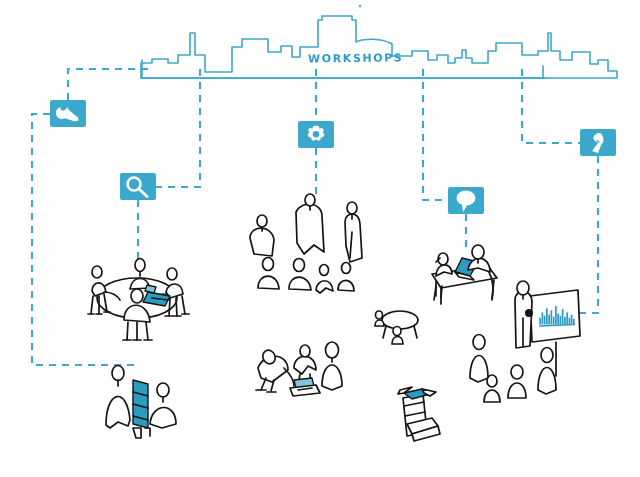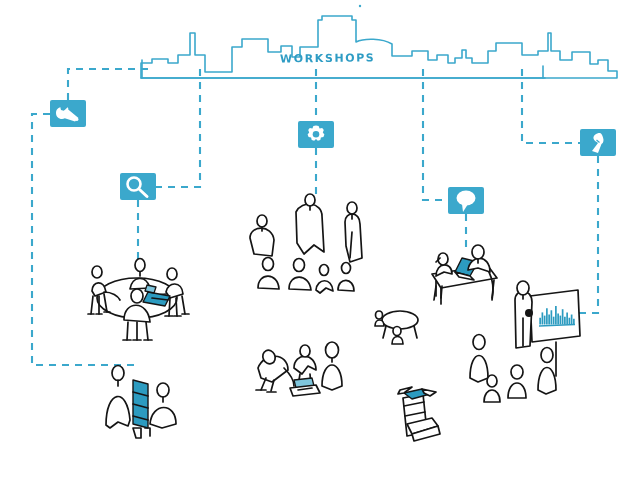--- a/index.html
+++ b/index.html
@@ -18,21 +18,21 @@
     overflow: hidden;
   }
   #scene {
     position: absolute;
     inset: 0;
     width: 640px;
     height: 477px;
   }
   .ttl {
     position: absolute;
-    left: 280px;
+    left: 308px;
     top: 52px;
     width: 80px;
     text-align: center;
     font-family: "DejaVu Sans", sans-serif;
     font-size: 11px;
     font-weight: 700;
     letter-spacing: 1.6px;
     color: #2e9cc4;
     transform: rotate(-0.6deg);
     user-select: none;

